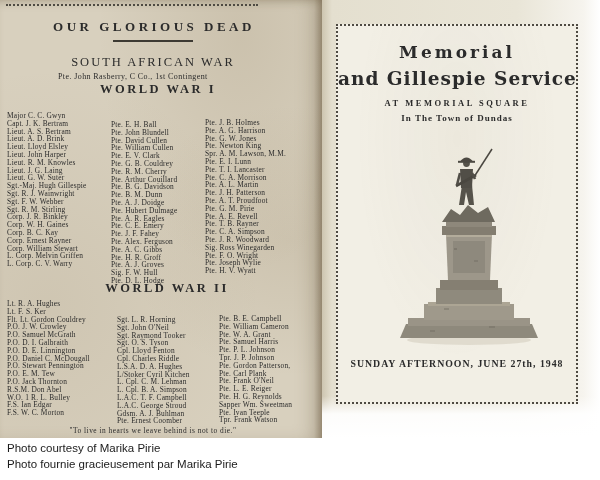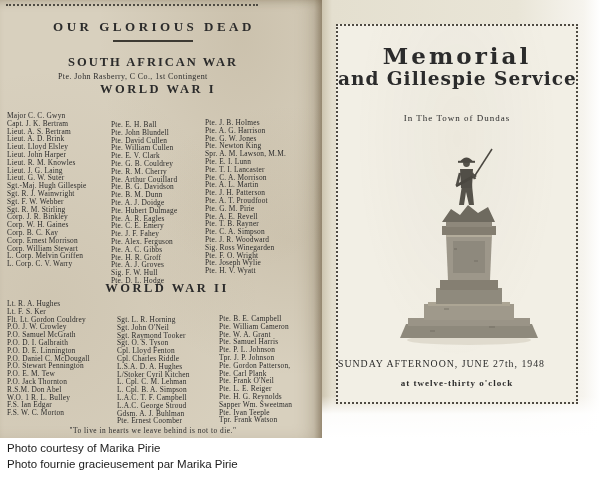--- a/index.html
+++ b/index.html
@@ -19,21 +19,21 @@
       linear-gradient(180deg, rgba(255,255,255,0) 396px, rgba(255,255,255,.92) 414px, #fff 438px),
       linear-gradient(90deg,#cdc5b0 0px,#e4dfcf 10px,#e9e5d7 70%,#f6f4ee 94%,#ffffff 100%);}
   .fold{position:absolute;left:314px;top:0;width:18px;height:438px;
     background:linear-gradient(90deg,rgba(0,0,0,0),rgba(90,72,45,.38) 55%,rgba(0,0,0,0));}
   
   .dotted-top{position:absolute;left:6px;top:4px;width:252px;height:0;border-top:2px dotted #4e4a42;}
   .l-head{position:absolute;left:0;top:19px;width:308px;text-align:center;
           font-weight:bold;font-size:13px;letter-spacing:3.5px;}
   .l-rule{position:absolute;left:113px;top:40px;width:80px;height:0;border-top:2px solid #3d3a33;}
   .saw-title{position:absolute;left:0;top:55px;width:306px;text-align:center;
-          font-weight:bold;font-size:12.5px;letter-spacing:2px;}
+          font-weight:normal;font-size:12.5px;letter-spacing:2px;}
   .saw-names{position:absolute;left:58px;top:71px;font-size:8px;letter-spacing:.4px;line-height:11.5px;white-space:nowrap;}
   .ww1-title{position:absolute;left:0;top:82px;width:316px;text-align:center;
           font-weight:bold;font-size:12.5px;letter-spacing:2.5px;}
   .ww2-title{position:absolute;left:0;top:281px;width:334px;text-align:center;
           font-weight:bold;font-size:12.5px;letter-spacing:2.5px;}
   .cols{position:absolute;display:flex;}
   .cols .col{font-size:7.4px;line-height:7.8px;letter-spacing:.2px;white-space:nowrap;overflow:hidden;}
   .ww1-cols{left:7px;top:112px;width:310px;}
   .ww1-cols .c1{width:104px;}
   .ww1-cols .c2{width:94px;margin-top:9px;}
@@ -43,30 +43,30 @@
   .ww2-cols .c2{width:102px;margin-top:16px;}
   .ww2-cols .c3{flex:1;margin-top:15px;}
   .quote{position:absolute;left:0;top:426px;width:306px;text-align:center;font-size:7.4px;letter-spacing:.5px;}
   
   .cover{position:absolute;left:336px;top:24px;width:242px;height:380px;box-sizing:border-box;
          border:2px dotted #4e4a42;
          background:
            radial-gradient(ellipse at 50% 30%, rgba(120,100,70,.05), transparent 60%),
            #f2efe5;}
   .cv-t1{position:absolute;left:0;top:16px;width:100%;text-align:center;
-         font-family:"DejaVu Serif",serif;font-weight:bold;font-size:23px;letter-spacing:3px;}
+         font-family:"DejaVu Serif",serif;font-weight:bold;font-size:17px;letter-spacing:3px;}
   .cv-t2{position:absolute;left:0;top:42px;width:100%;text-align:center;
          font-family:"DejaVu Serif",serif;font-weight:bold;font-size:18.5px;letter-spacing:1px;white-space:nowrap;}
   .cv-s1{position:absolute;left:0;top:72px;width:100%;text-align:center;
          font-weight:bold;font-size:8.5px;letter-spacing:2.5px;}
   .cv-s2{position:absolute;left:0;top:87px;width:100%;text-align:center;
-         font-weight:normal;font-size:9px;letter-spacing:1px;}
+         font-weight:bold;font-size:9px;letter-spacing:1px;}
   .monument{position:absolute;left:56px;top:112px;width:150px;height:212px;}
-  .cv-date{position:absolute;left:0;top:332px;width:100%;text-align:left;
-         font-weight:normal;font-size:9.8px;letter-spacing:1px;}
+  .cv-date{position:absolute;left:0;top:332px;width:100%;text-align:center;
+         font-weight:bold;font-size:9.8px;letter-spacing:1px;}
   .cv-time{position:absolute;left:0;top:352px;width:100%;text-align:center;
          font-weight:bold;font-size:9px;letter-spacing:1px;}
   
   .captions{position:absolute;left:7px;top:440px;font-family:"Liberation Sans",sans-serif;
             font-size:11.5px;color:#1b1b1b;line-height:16px;}
 </style>
 </head>
 <body>
 
 <div class="stage">
@@ -94,21 +94,21 @@
             <div>Lieut. R. M. Knowles</div>
             <div>Lieut. J. G. Laing</div>
             <div>Lieut. G. W. Suter</div>
             <div>Sgt.-Maj. Hugh Gillespie</div>
             <div>Sgt. R. J. Wainwright</div>
             <div>Sgt. F. W. Webber</div>
             <div>Sgt. R. M. Stirling</div>
             <div>Corp. J. R. Binkley</div>
             <div>Corp. W. H. Gaines</div>
             <div>Corp. B. C. Kay</div>
-            <div>Corp. Ernest Morrison</div>
+            <div>Corp. Ernest Rayner</div>
             <div>Corp. William Stewart</div>
             <div>L. Corp. Melvin Griffen</div>
             <div>L. Corp. C. V. Warry</div>
           </div>
         <div class="col c2">
             <div>Pte. E. H. Ball</div>
             <div>Pte. John Blundell</div>
             <div>Pte. David Cullen</div>
             <div>Pte. William Cullen</div>
             <div>Pte. E. V. Clark</div>
@@ -208,20 +208,21 @@
 
       <div class="quote">"To live in hearts we leave behind is not to die."</div>
     </div>
 
     <div class="fold"></div>
 
     <div class="right-zone"></div>
     <div class="cover">
       <div class="cv-t1">Memorial</div>
       <div class="cv-t2">and Gillespie Service</div>
+      <div class="cv-s1">AT MEMORIAL SQUARE</div>
       <div class="cv-s2">In The Town of Dundas</div>
 
       <div class="monument">
         <svg width="150" height="212" viewBox="0 0 150 212" xmlns="http://www.w3.org/2000/svg">
 
           <ellipse cx="75" cy="202" rx="62" ry="5" fill="#d8d3c5" opacity="0.7"></ellipse>
 
           <polygon points="12,186 138,186 144,200 6,200" fill="#8e897c"></polygon>
           <rect x="14" y="180" width="122" height="8" fill="#9a9487"></rect>
           <rect x="30" y="166" width="90" height="16" fill="#9f998b"></rect>
@@ -253,21 +254,20 @@
 
           <rect x="60" y="110" width="3" height="2" fill="#6e6a5f" opacity="0.5"></rect>
           <rect x="80" y="122" width="4" height="2" fill="#6e6a5f" opacity="0.4"></rect>
           <rect x="50" y="170" width="5" height="2" fill="#6e6a5f" opacity="0.4"></rect>
           <rect x="95" y="188" width="6" height="2" fill="#6e6a5f" opacity="0.4"></rect>
           <rect x="36" y="192" width="5" height="2" fill="#6e6a5f" opacity="0.4"></rect>
         </svg>
       </div>
 
       <div class="cv-date">SUNDAY AFTERNOON, JUNE 27th, 1948</div>
-      <div class="cv-time">at twelve-thirty o'clock</div>
     </div>
   </div>
 
   <div class="captions">
     <div>Photo courtesy of Marika Pirie</div>
     <div>Photo fournie gracieusement par Marika Pirie</div>
   </div>
 </div>
 
 </body></html>

